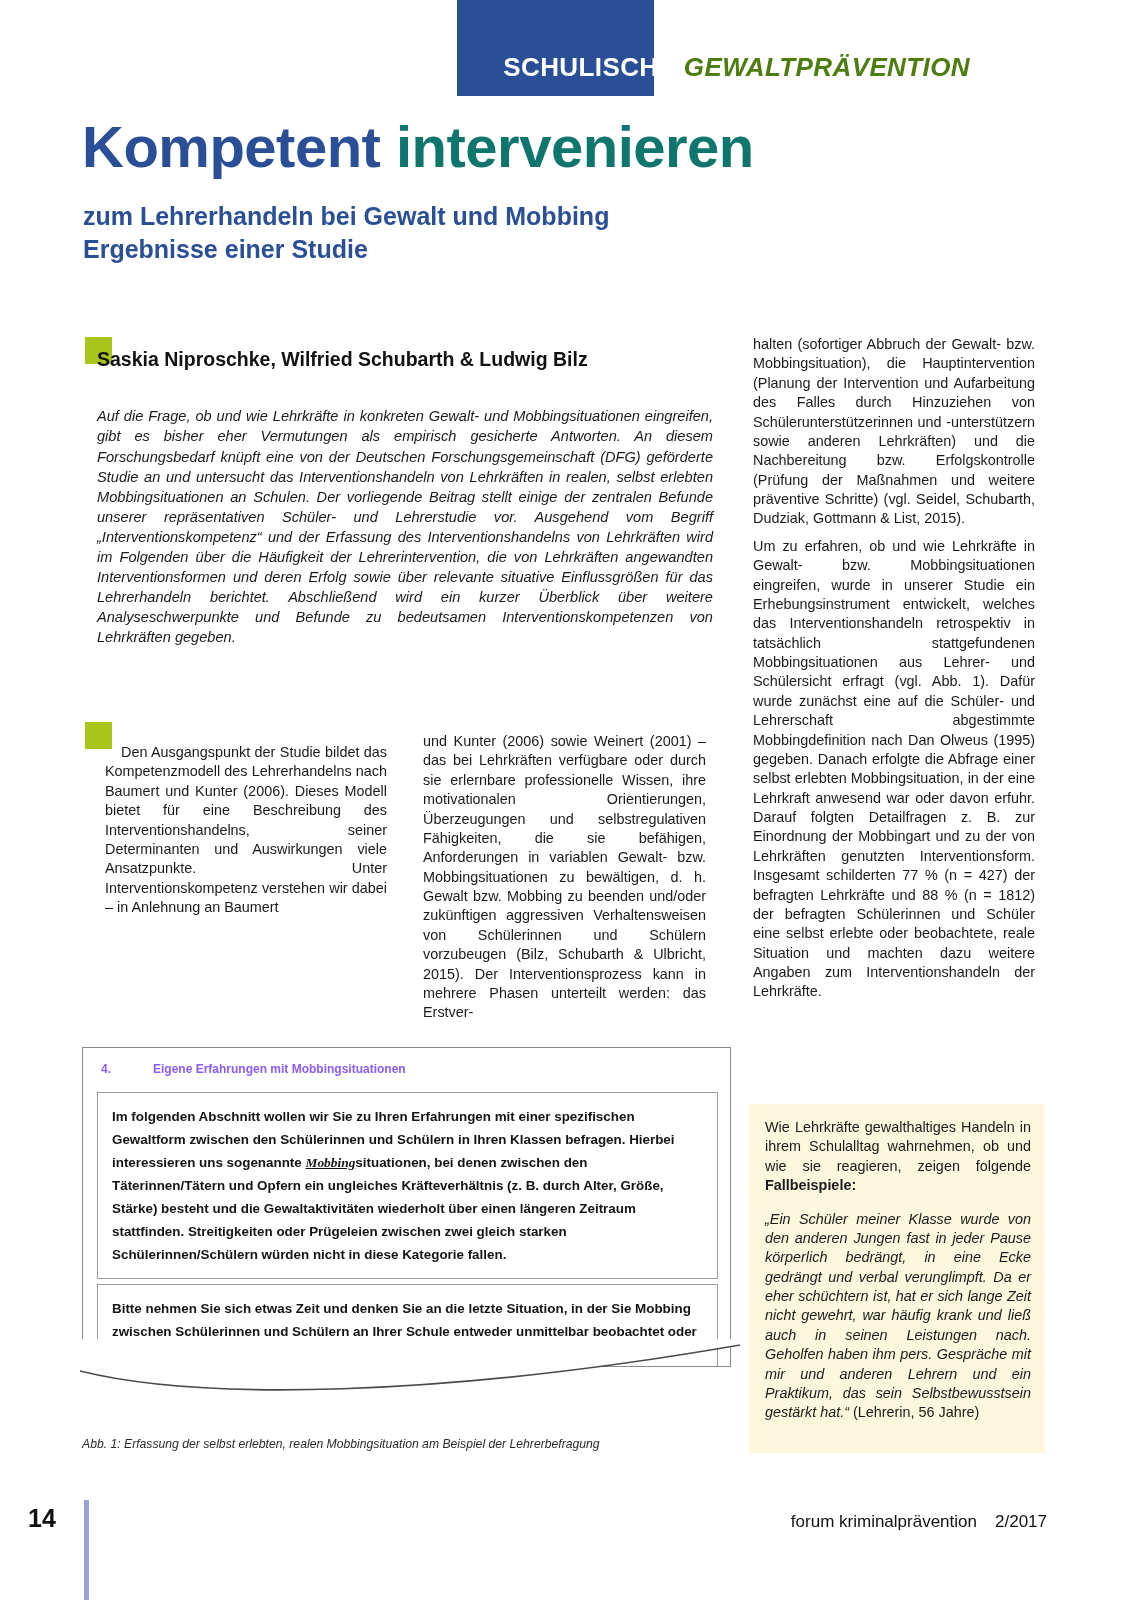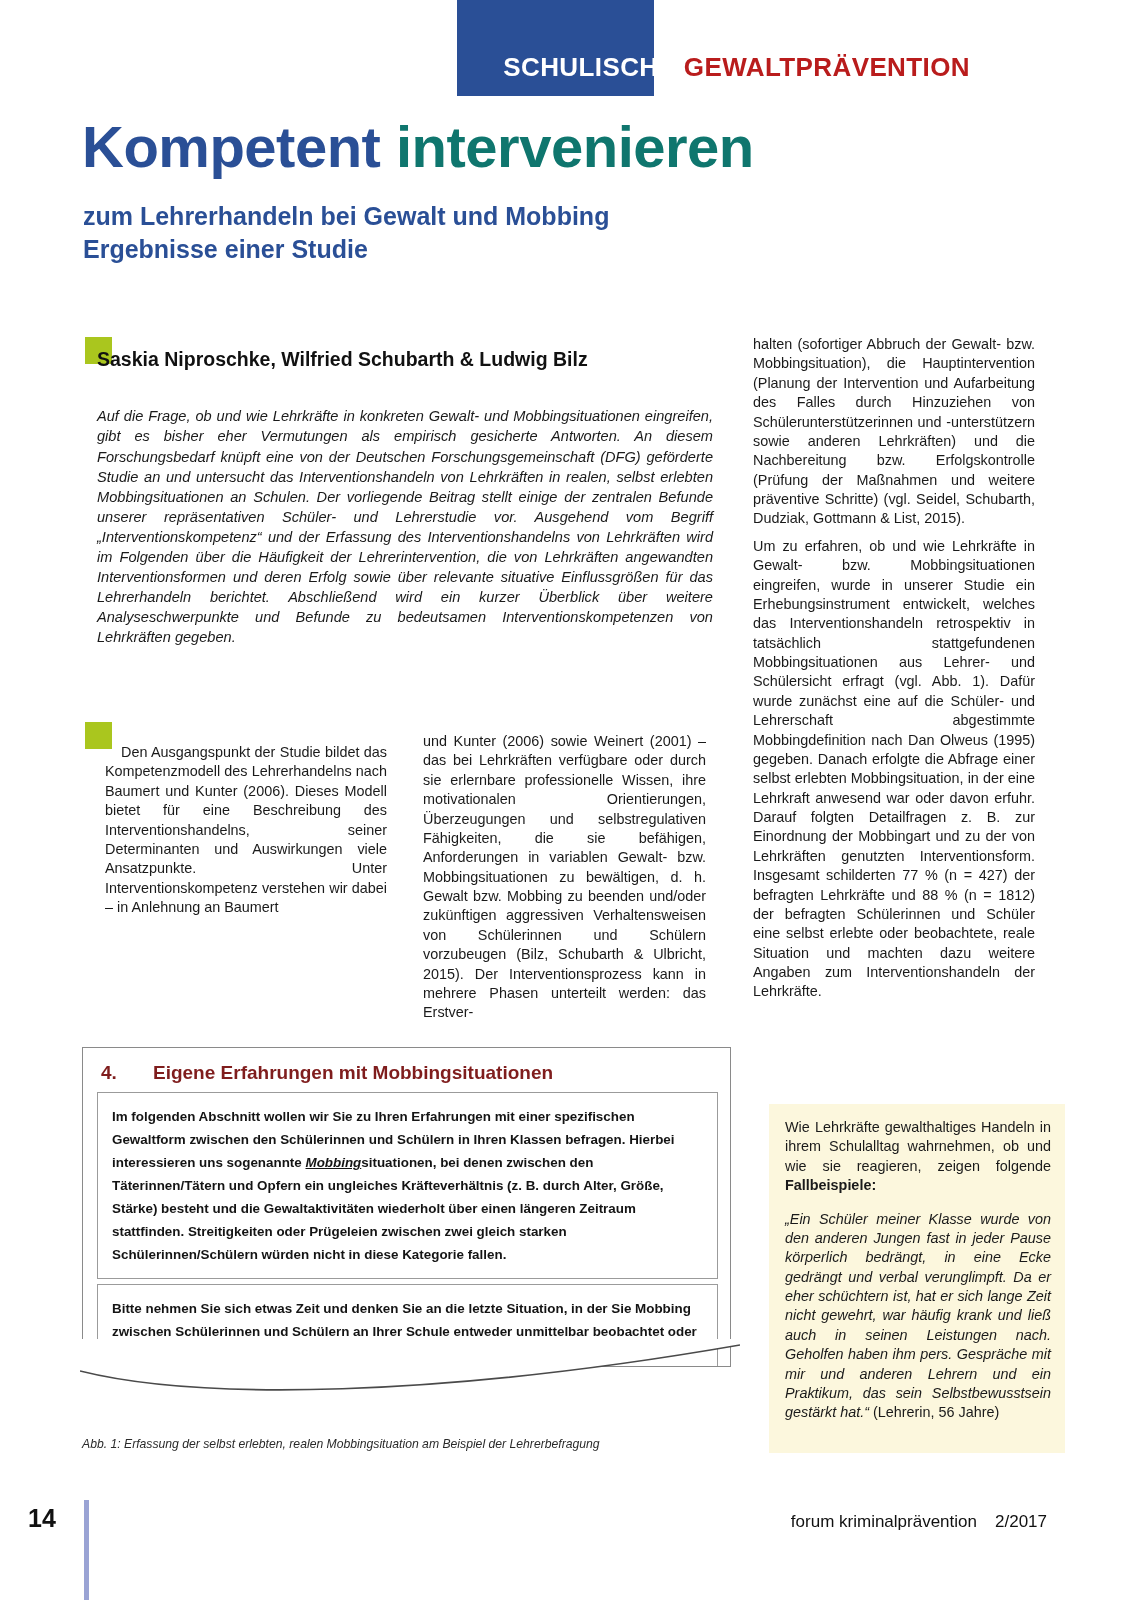--- a/index.html
+++ b/index.html
@@ -29,21 +29,21 @@
     position: absolute;
     right: 162px;
     top: 54px;
     font-size: 26px;
     font-weight: bold;
     letter-spacing: 0.4px;
     white-space: nowrap;
     line-height: 1;
   }
   .header-title .ht-white { color: #ffffff; margin-top: 32px; }
-  .header-title .ht-blue  { color: #b91c1c; }
+  .header-title .ht-blue  { color: #4d7c0f; font-style: italic; }
 
   
   .main-title {
     position: absolute;
     left: 82px;
     top: 116px;
     font-size: 58px;
     font-weight: bold;
     line-height: 1.08;
     letter-spacing: -0.5px;
@@ -146,42 +146,42 @@
     height: 320px;
     border: 1px solid #8a8a8a;
     background: #ffffff;
     box-sizing: border-box;
     overflow: hidden;
   }
   .fig-q-head {
     position: absolute;
     left: 18px;
     top: 14px;
-    font-size: 19px;
-    font-weight: bold;
-    color: #7f1d1d;
+    font-size: 12px;
+    font-weight: bold;
+    color: #8b5cf6;
     white-space: nowrap;
   }
   .fig-q-head .qnum { display: inline-block; width: 52px; }
 
   .fig-inner-box {
     position: absolute;
     left: 14px;
     top: 44px;
     width: 621px;
     border: 1px solid #9b9b9b;
     box-sizing: border-box;
     padding: 12px 14px 12px 14px;
     font-size: 13.4px;
     font-weight: bold;
     line-height: 1.72;
     color: #141414;
   }
   .fig-inner-box.b2 { top: 236px; border-top: 1px solid #9b9b9b; }
-  .fig-inner-box u { text-decoration: underline; font-style: italic; }
+  .fig-inner-box u { text-decoration: underline; font-style: italic; font-family: Liberation Serif, serif; }
 
   .fig-q2-head {
     position: absolute;
     left: 18px;
     top: 299px;
     font-size: 13.4px;
     font-weight: bold;
     white-space: nowrap;
   }
   .fig-q2-head .qnum { display: inline-block; width: 52px; }
@@ -212,21 +212,20 @@
     left: 749px;
     top: 1104px;
     width: 296px;
     height: 349px;
     background: #fcf7dd;
     box-sizing: border-box;
     padding: 14px 14px 10px 16px;
     font-size: 14.4px;
     line-height: 1.345;
     text-align: justify;
-    margin-left: 20px;
   }
   .callout .lead { margin: 0 0 14px 0; }
   .callout .lead b { font-weight: bold; }
   .callout .quote {
     margin: 0;
     font-style: italic;
   }
   .callout .quote .attrib { font-style: normal; }
 
   

